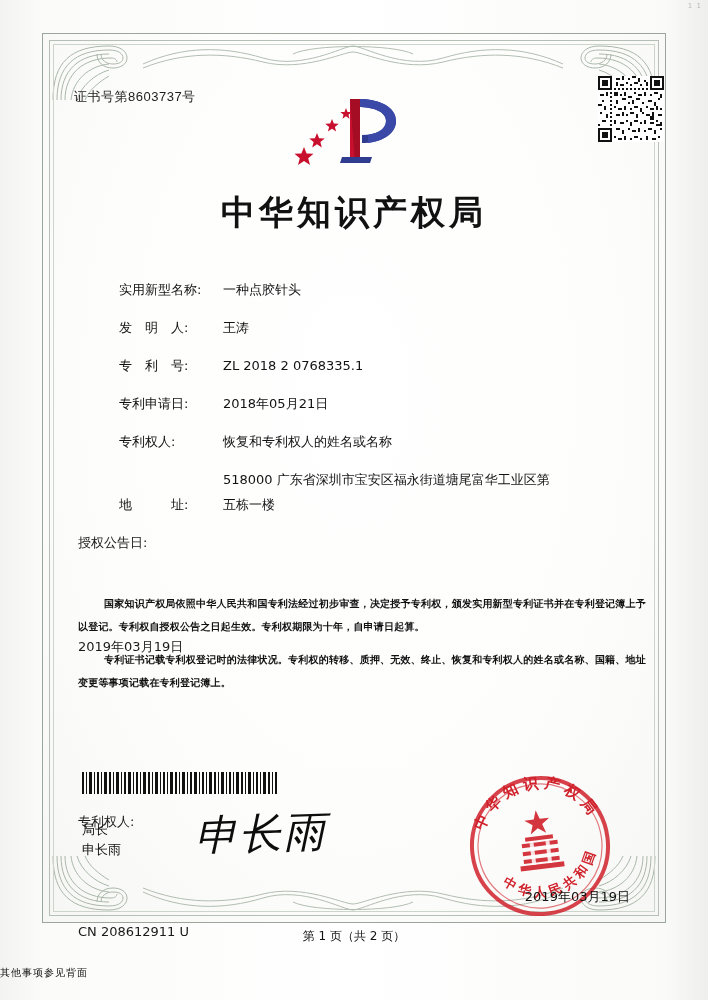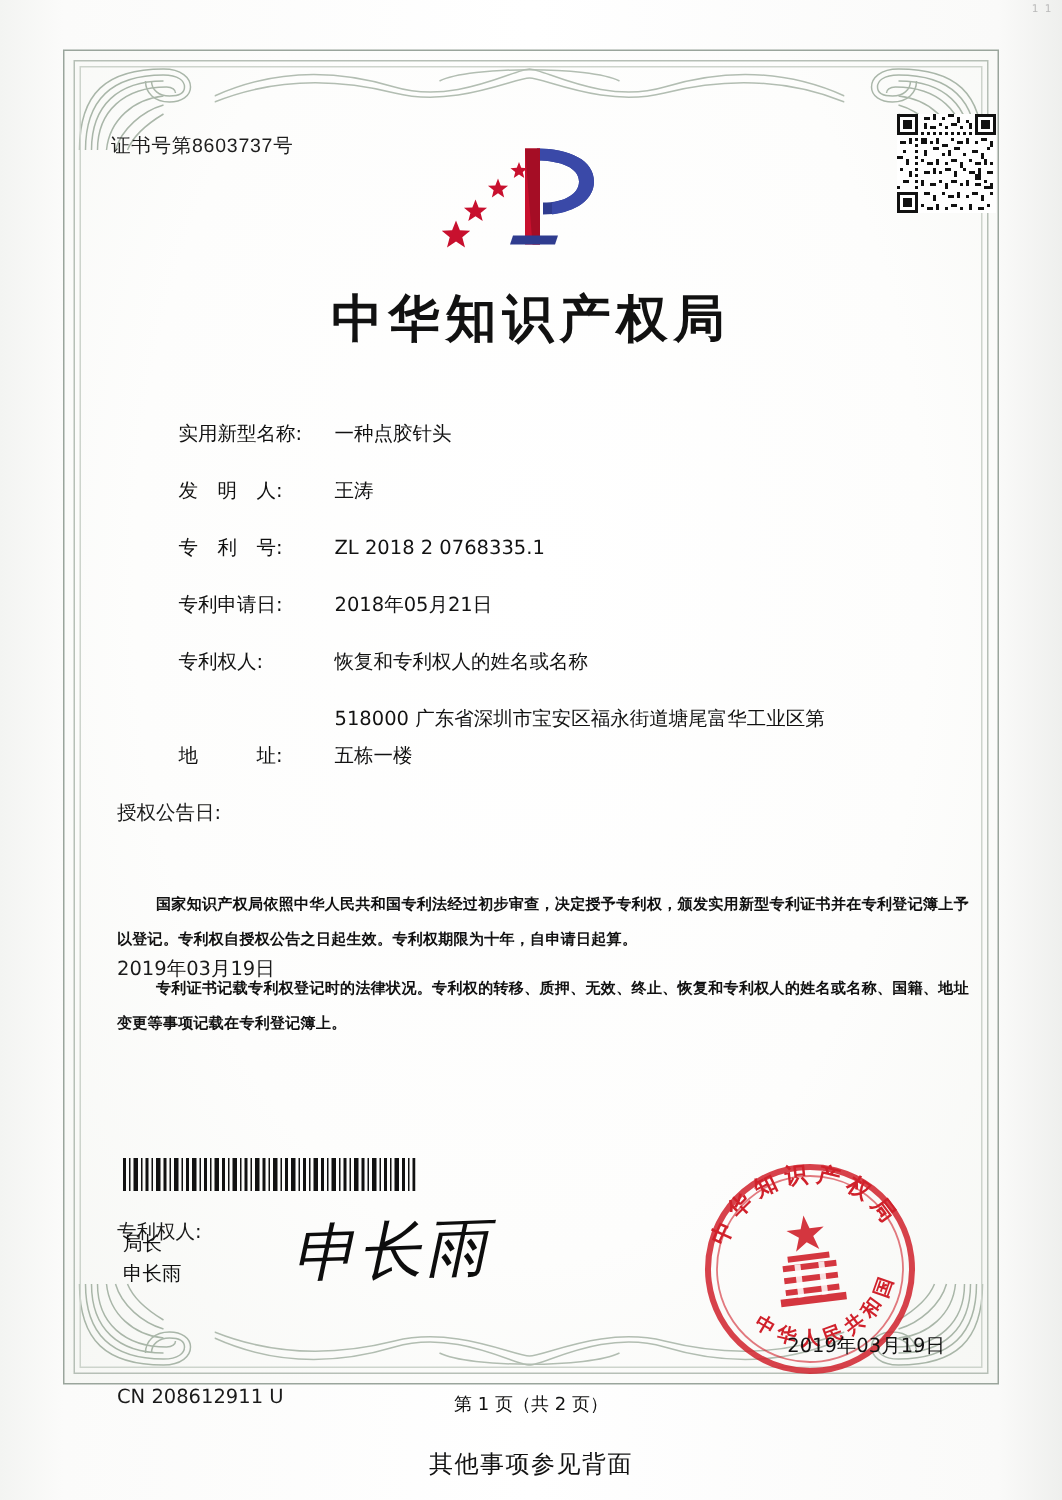--- a/index.html
+++ b/index.html
@@ -237,22 +237,22 @@
     left: 0; right: 0;
     top: 928px;
     text-align: center;
     font-size: 12px;
     color: #111;
   }
   .footer-note {
     position: absolute;
     left: 0; right: 0;
     top: 966px;
-    text-align: center;
-    font-size: 16px;
+    text-align: left;
+    font-size: 10px;
     color: #111;
     letter-spacing: 1px;
   }
 </style>
 </head>
 <body>
 
 <div class="scan">
 
   <div class="scan-top-mark">1 1</div>

